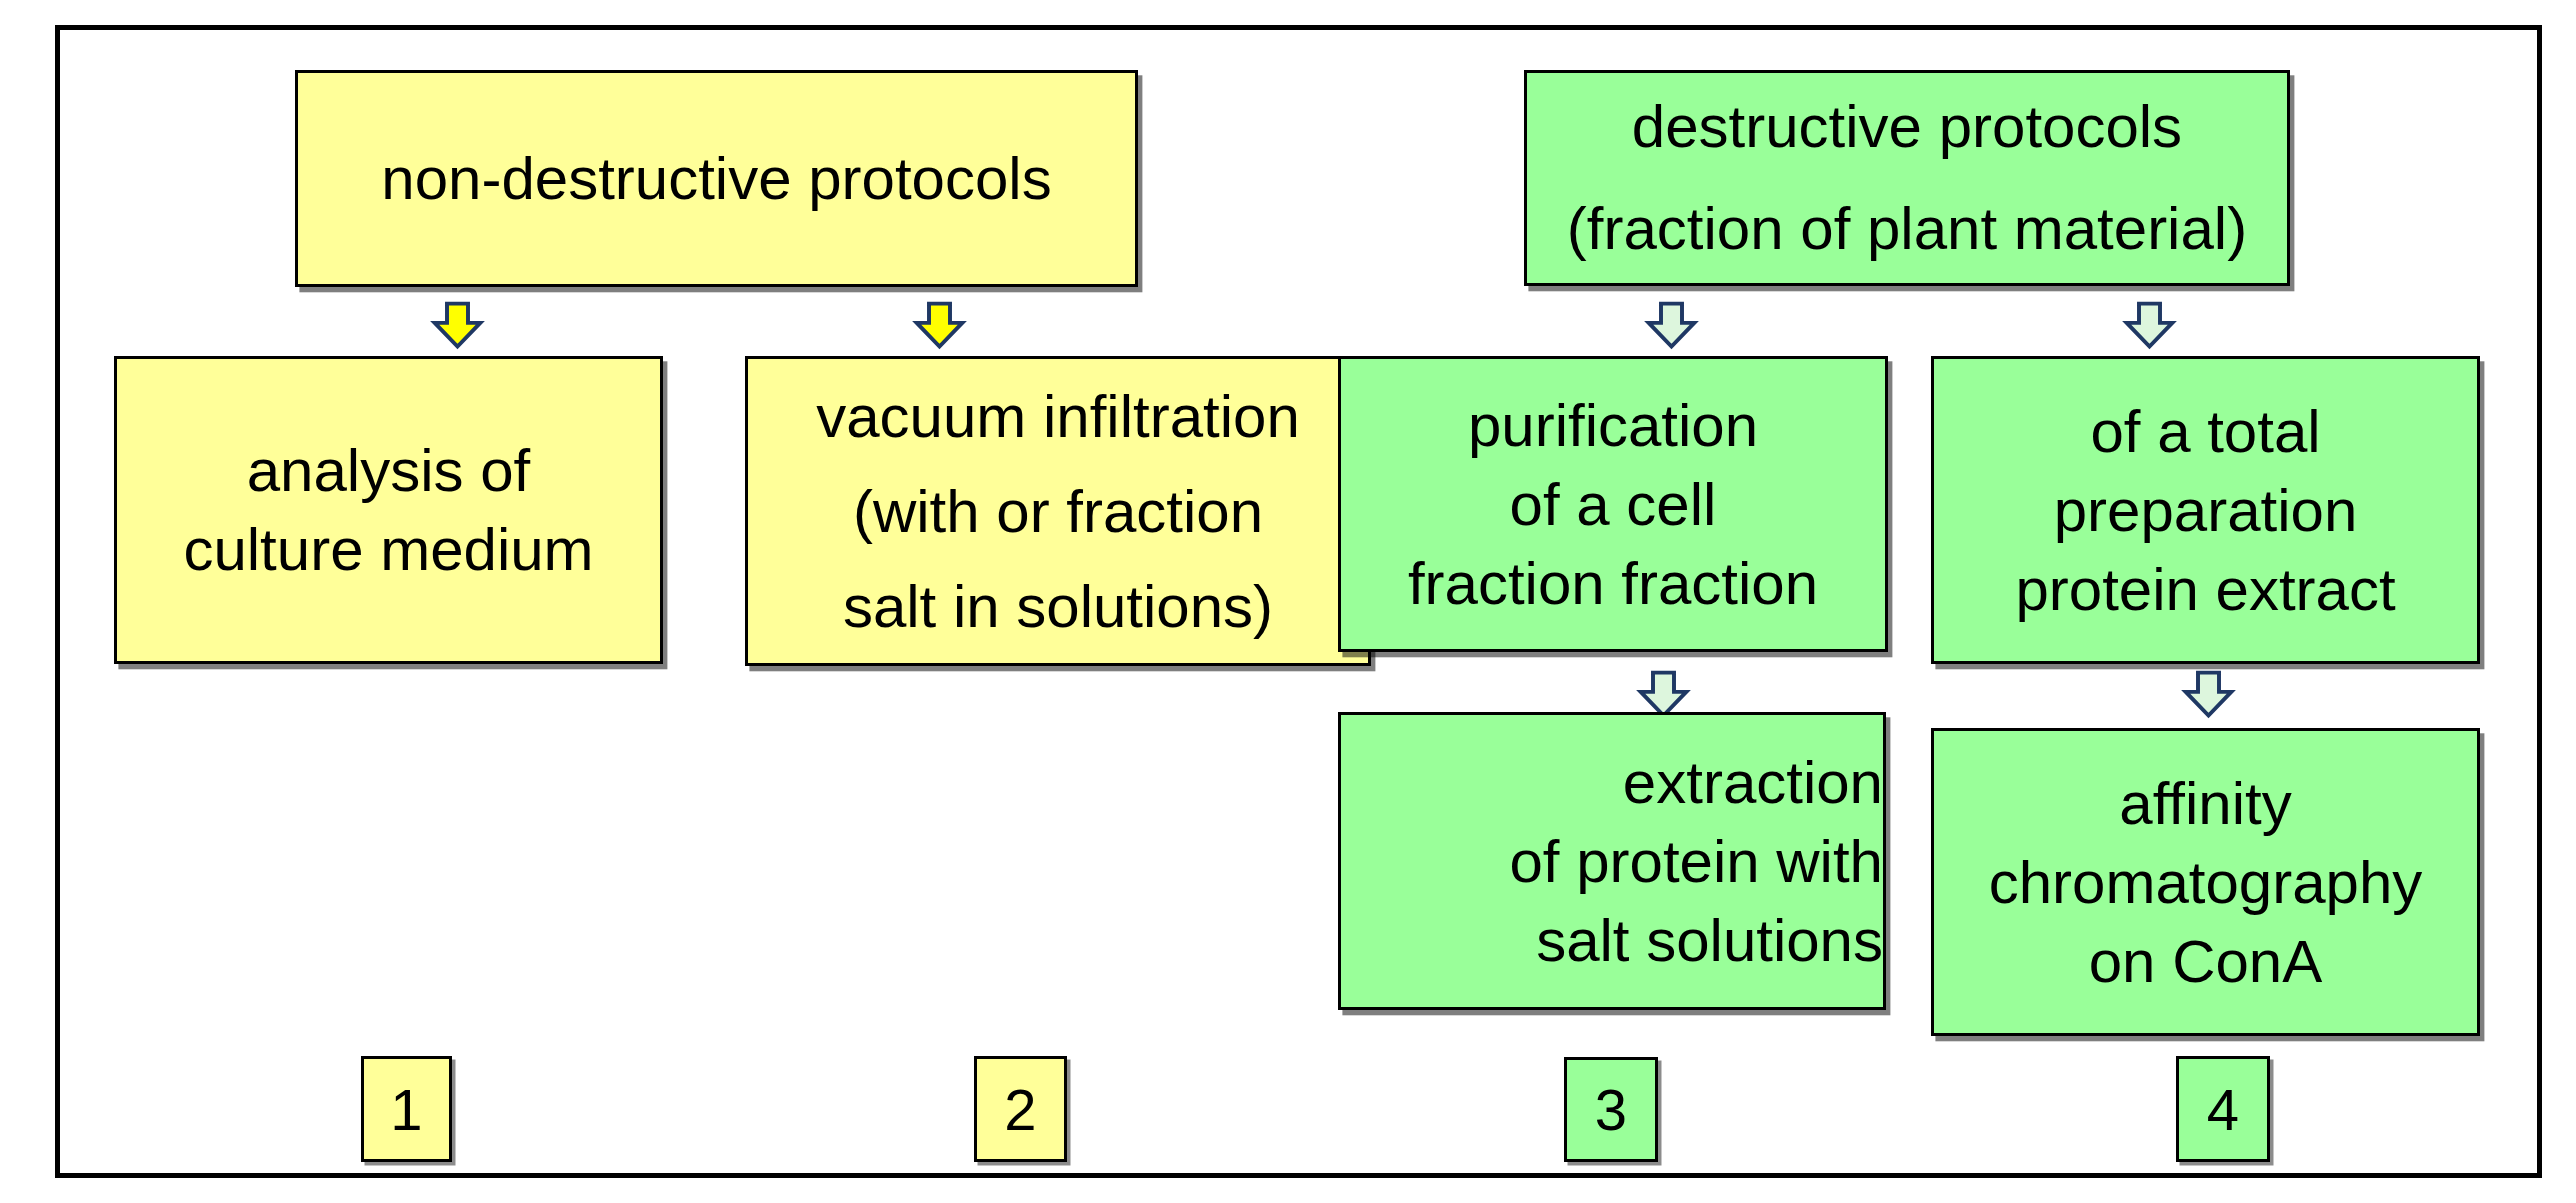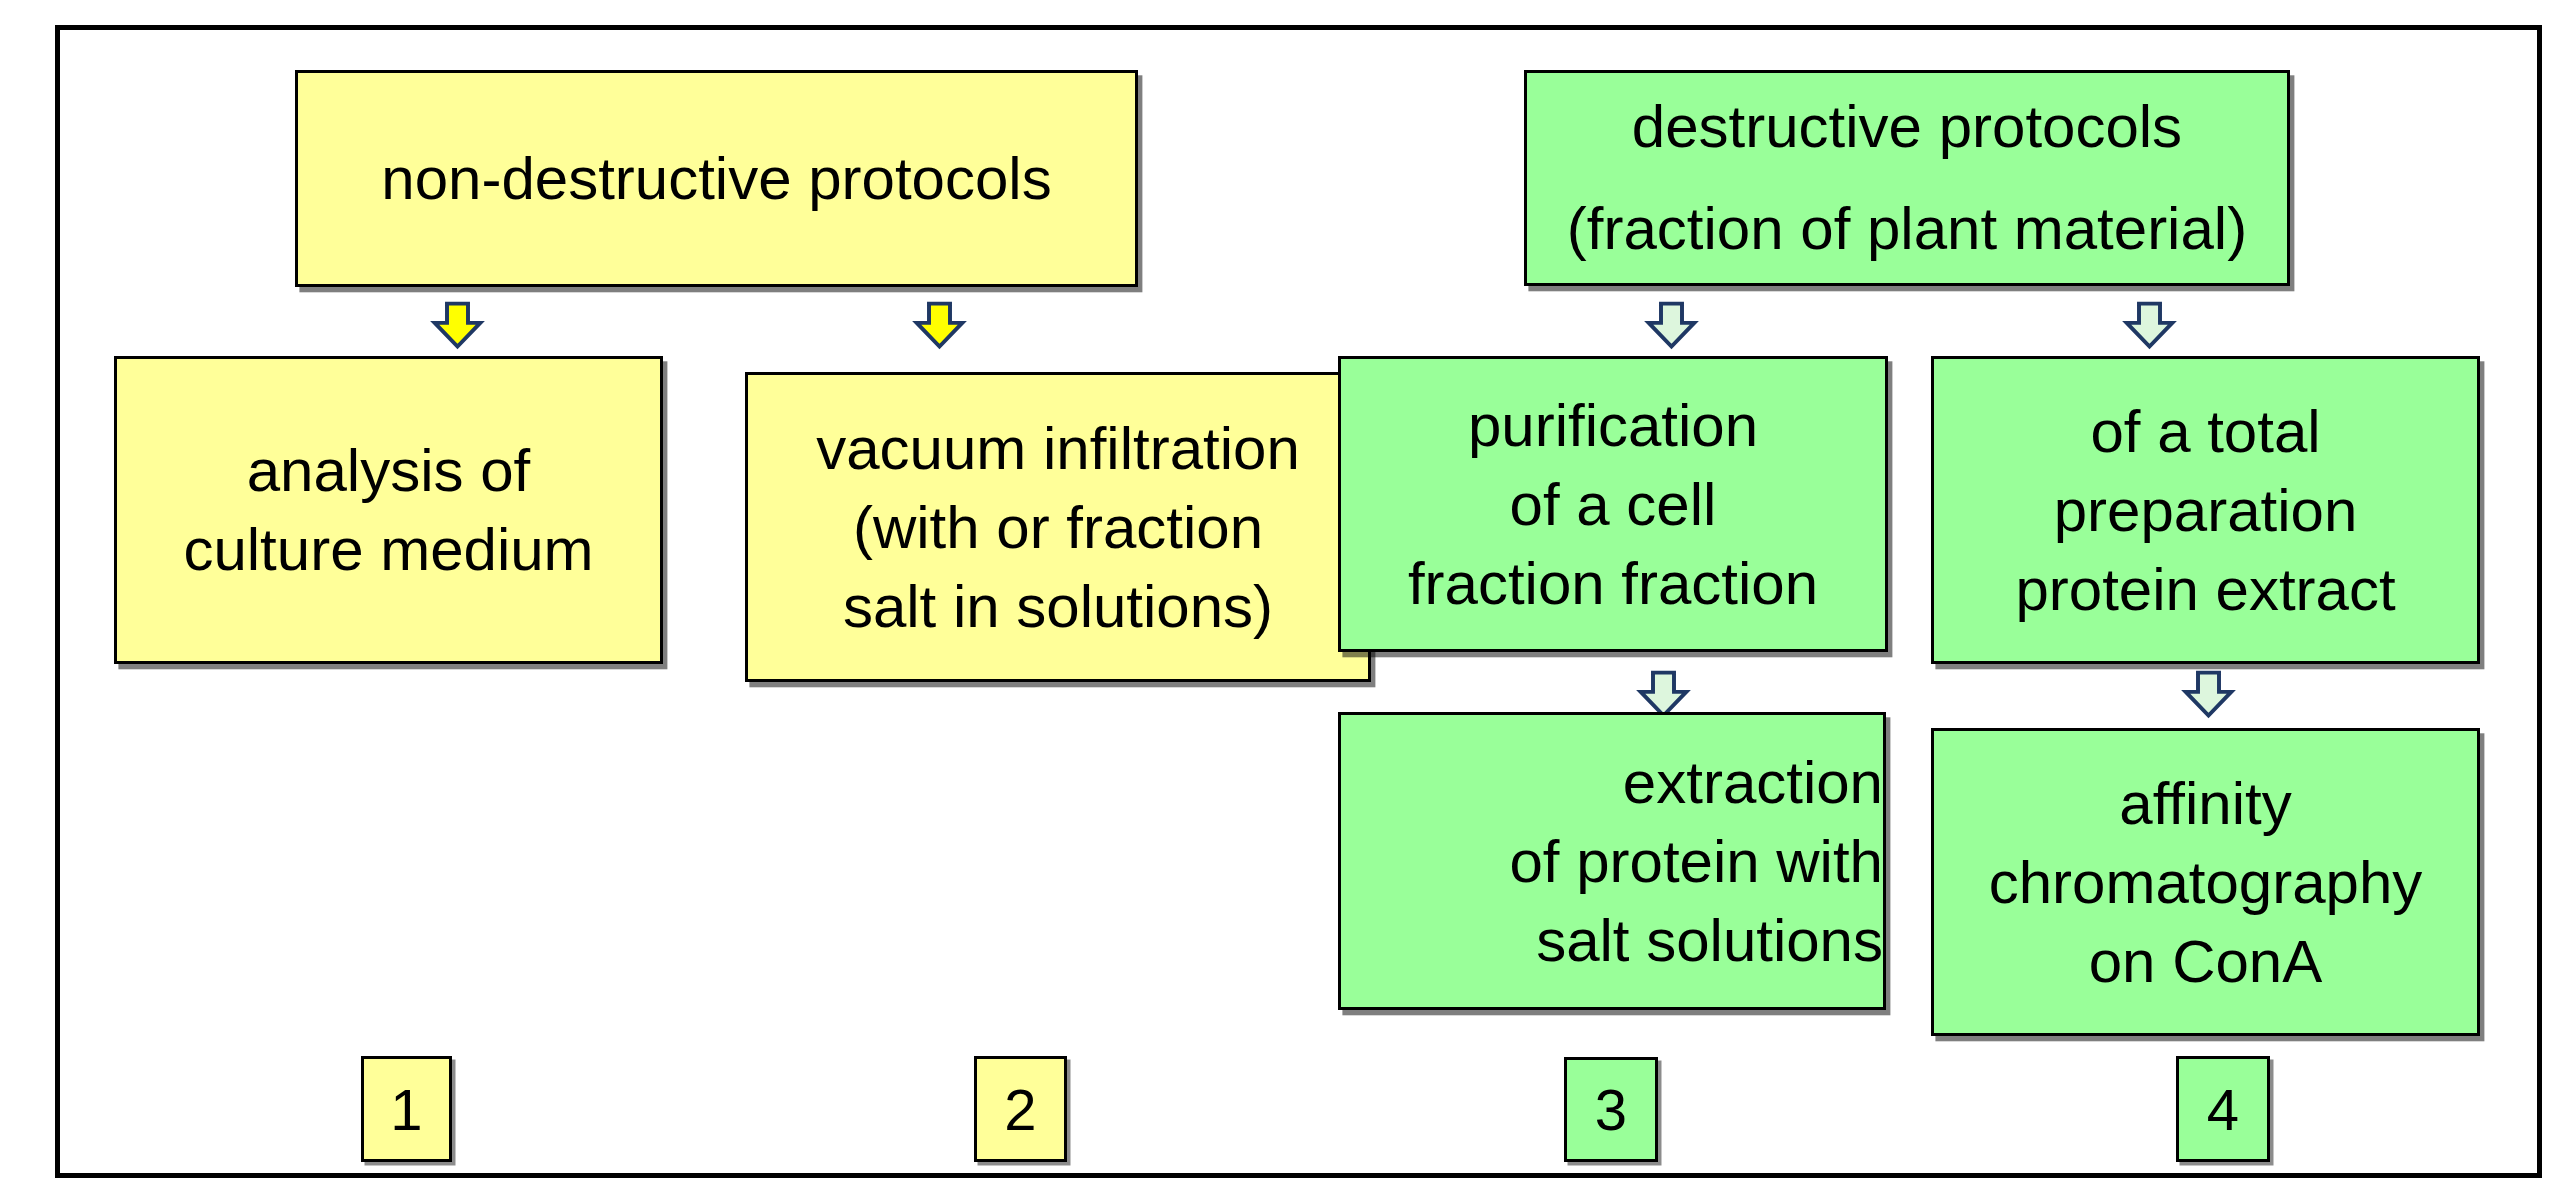--- a/index.html
+++ b/index.html
@@ -23,21 +23,21 @@
     align-items:center;justify-content:center;
     text-align:center;
     font-size:60px;line-height:79px;
     white-space:nowrap;
   }
   .yellow{background:var(--yellow-fill,#FFFF99);}
   .green{background:var(--green-fill,#99FF99);}
   .root-nd{left:295px;top:70px;width:843px;height:217px;text-align:center;}
   .root-d{left:1524px;top:70px;width:766px;height:216px;line-height:70px;row-gap:32px;align-items:center;}
   .box-analysis{left:114px;top:356px;width:549px;height:308px;}
-  .box-vacuum{left:745px;top:372px;width:626px;height:310px;}
+  .box-vacuum{left:745px;top:356px;width:626px;height:310px;gap:16px;}
   .box-purification{left:1338px;top:356px;width:550px;height:296px;}
   .box-preparation{left:1931px;top:356px;width:549px;height:308px;}
   .box-extraction{left:1338px;top:712px;width:548px;height:298px;align-items:flex-end;}
   .box-affinity{left:1931px;top:728px;width:549px;height:308px;}
   .numbox{
     position:absolute;box-sizing:border-box;
     border:3.5px solid #000000;
     box-shadow:3.5px 3.5px 0 rgba(0,0,0,0.45);
     display:flex;align-items:center;justify-content:center;
     font-size:58px;

